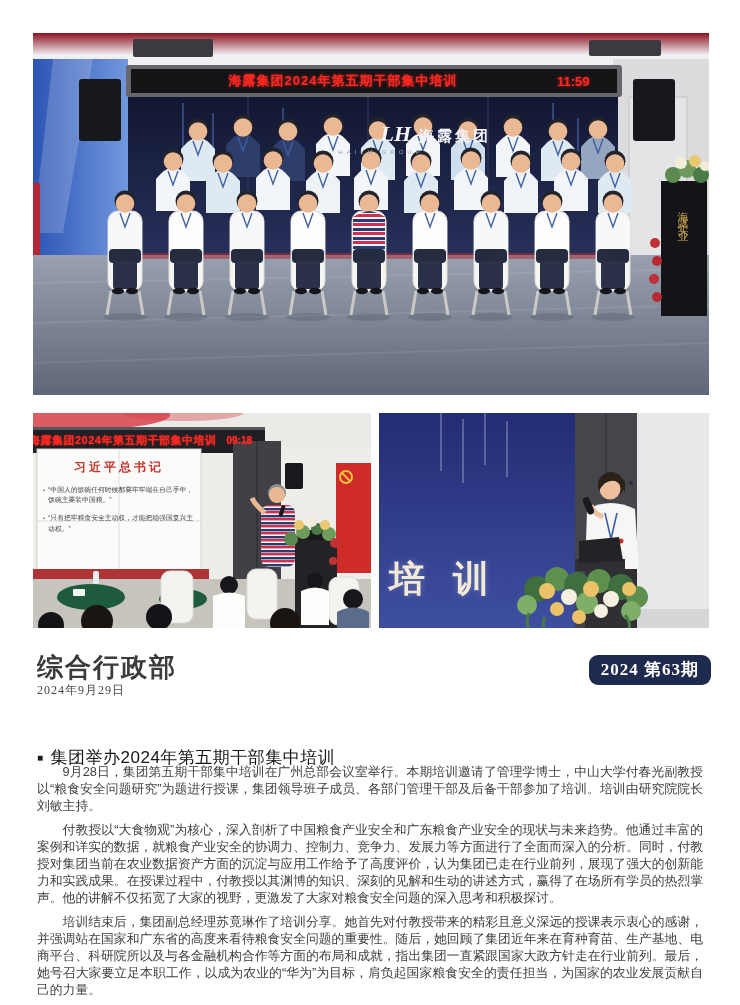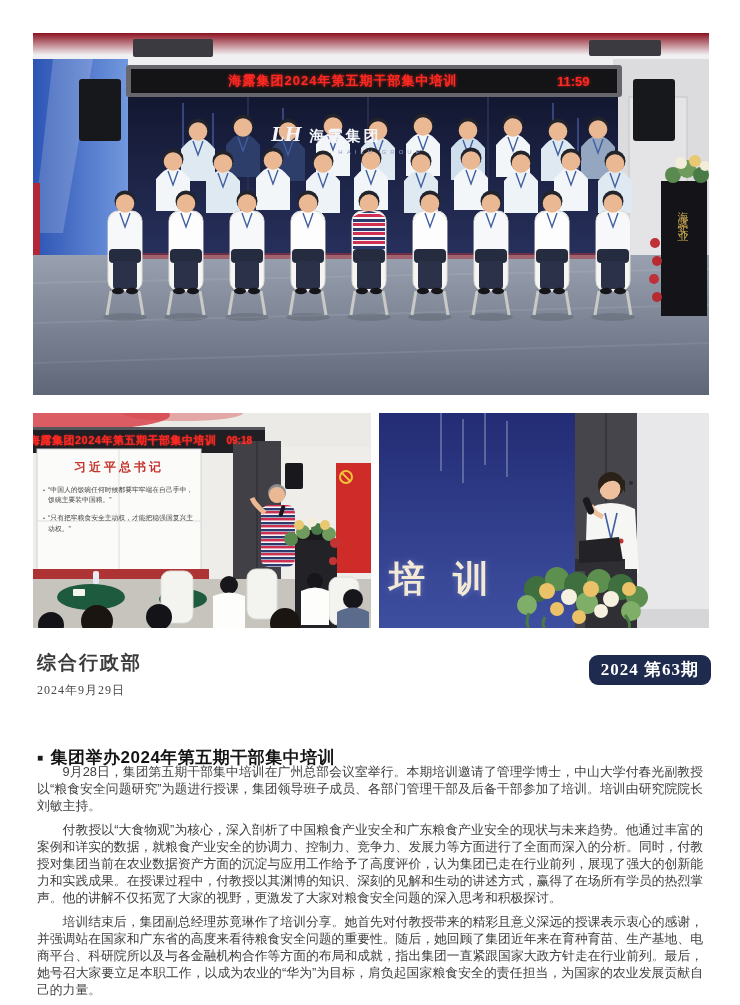--- a/index.html
+++ b/index.html
@@ -13,21 +13,21 @@
   .photo-speech{left:379px;top:413px;width:330px;height:215px;}
   .overlay{position:absolute;pointer-events:none;}
 
   
   .led1{left:100px;top:37px;width:420px;height:22px;display:flex;align-items:center;justify-content:center;
         color:#ff2822;font-size:13px;font-weight:bold;letter-spacing:1px;white-space:nowrap;overflow:hidden;
         text-shadow:0 0 3px rgba(255,40,30,.8);}
   .led1-clock{left:524px;top:37px;width:58px;height:22px;display:flex;align-items:center;
         color:#ff2822;font-size:13px;font-weight:bold;text-shadow:0 0 3px rgba(255,40,30,.8);}
   .logo1{left:238px;top:88px;width:220px;text-align:center;color:#f4f5fa;}
-  .logo1 .row{display:flex;align-items:baseline;justify-content:flex-start;gap:8px;
+  .logo1 .row{display:flex;align-items:baseline;justify-content:flex-end;gap:8px;
         font-family:"Liberation Serif",serif;}
   .logo1 .mark{font-size:22px;font-style:italic;font-weight:bold;}
   .logo1 .cname{font-size:15px;letter-spacing:3px;font-weight:bold;}
   .logo1 .sub{margin-top:2px;font-size:6px;letter-spacing:4px;color:#96a0c6;}
   .stand-text{left:642px;top:170px;height:96px;writing-mode:vertical-rl;
         color:#c9a84f;font-size:11px;letter-spacing:6px;font-family:"Liberation Serif",serif;}
 
   
   .led2{left:0;top:17px;width:230px;height:21px;display:flex;align-items:center;
         color:#ff2a24;font-weight:bold;white-space:nowrap;overflow:hidden;
@@ -40,29 +40,29 @@
   .slide .pt{display:flex;gap:3px;font-size:6.8px;line-height:1.5;margin-bottom:8px;}
   .slide .pt .mk{color:#555;font-size:6px;line-height:1.7;}
 
   
   .wall-train{left:10px;top:142px;color:#f2ead6;font-size:36px;font-weight:bold;
         font-family:Liberation Sans, sans-serif;letter-spacing:28px;white-space:nowrap;
         text-shadow:0 0 6px rgba(255,255,255,.25);}
 
   
   .dept{position:absolute;left:37px;top:650px;font-family:Liberation Mono, monospace;
-        font-size:19px;font-weight:600;color:#3b3b3b;letter-spacing:2px;}
+        font-size:26px;font-weight:600;color:#3b3b3b;letter-spacing:2px;}
   .issue-date{position:absolute;left:37px;top:682px;font-family:"Liberation Serif",serif;
         font-size:12px;color:#474747;letter-spacing:1px;}
   .issue-badge{position:absolute;right:29px;top:655px;background:#1f2b4e;color:#ffffff;
         font-family:"Liberation Serif",serif;font-size:17px;font-weight:bold;
         padding:3px 12px 4px;border-radius:9px;letter-spacing:1px;}
 
   
-  .headline{position:absolute;left:37px;top:735px;font-size:17px;font-weight:bold;color:#141414;
+  .headline{position:absolute;left:37px;top:735px;font-size:17px;font-weight:normal;color:#141414;
         letter-spacing:0.5px;}
   .headline .bullet{font-size:10px;vertical-align:2px;margin-right:7px;color:#1a1a1a;}
   .article-body{position:absolute;left:37px;top:763px;width:666px;}
   .article-body p{margin:0 0 6px;font-size:12.8px;line-height:17.2px;color:#3e3e3e;
         text-align:justify;text-indent:2em;}
 </style>
 </head>
 <body>
 
 <div class="page">

